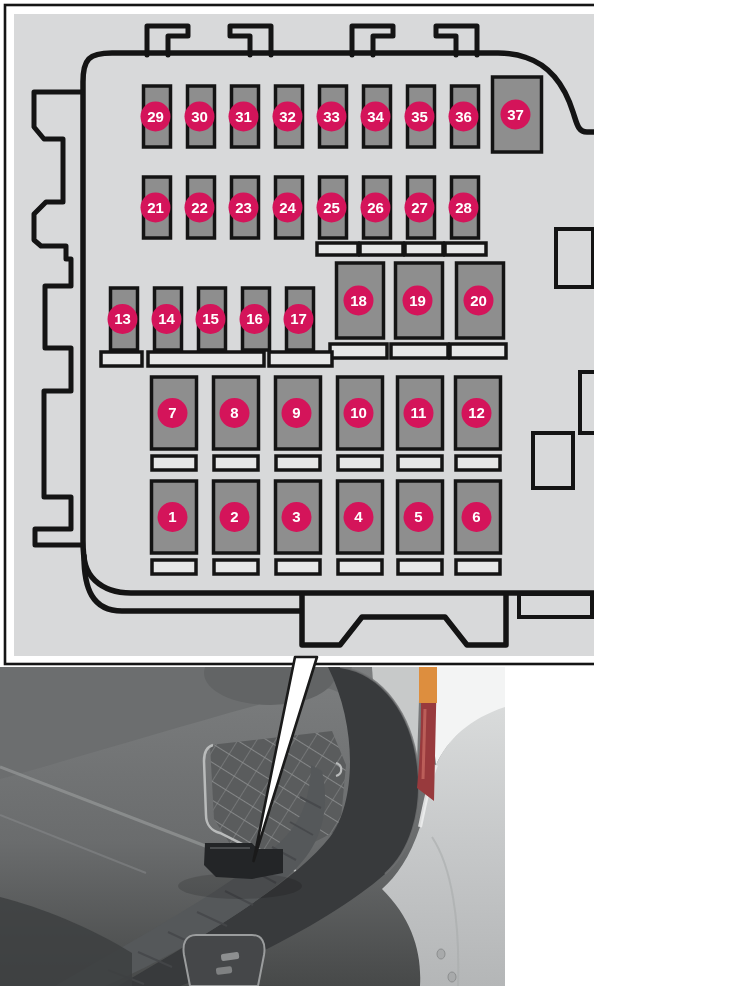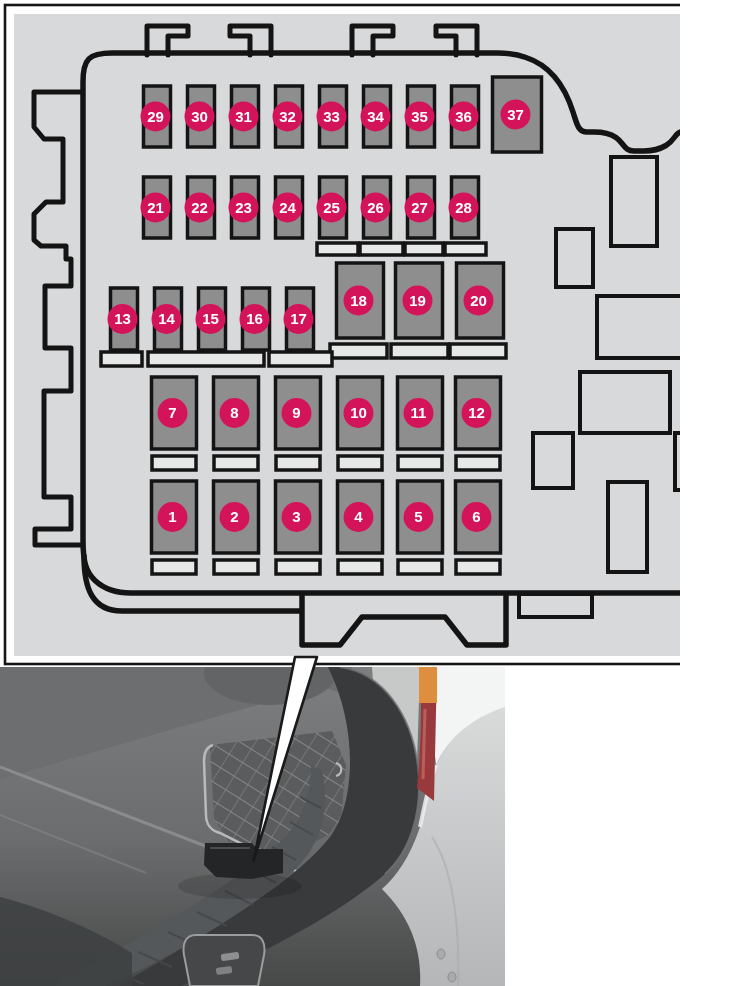--- a/index.html
+++ b/index.html
@@ -1,17 +1,17 @@
 <!DOCTYPE html>
 <html><head>
 <meta charset="utf-8">
 <style>
   html,body{margin:0;padding:0;background:#ffffff;}
   body{font-family:"Liberation Sans",sans-serif;}
-  #stage{position:relative;width:680px;height:986px;background:#ffffff;overflow:hidden;}
+  #stage{position:relative;width:594px;height:986px;background:#ffffff;overflow:hidden;}
   #diagram-svg{position:absolute;left:0;top:0;}
   #photo-wrap{position:absolute;left:0;top:667px;width:505px;height:319px;}
   #callout-svg{position:absolute;left:0;top:0;pointer-events:none;}
   svg text{font-family:"Liberation Sans",sans-serif;font-weight:bold;}
 </style>
 </head>
 <body>
 
 <div id="stage">
 

